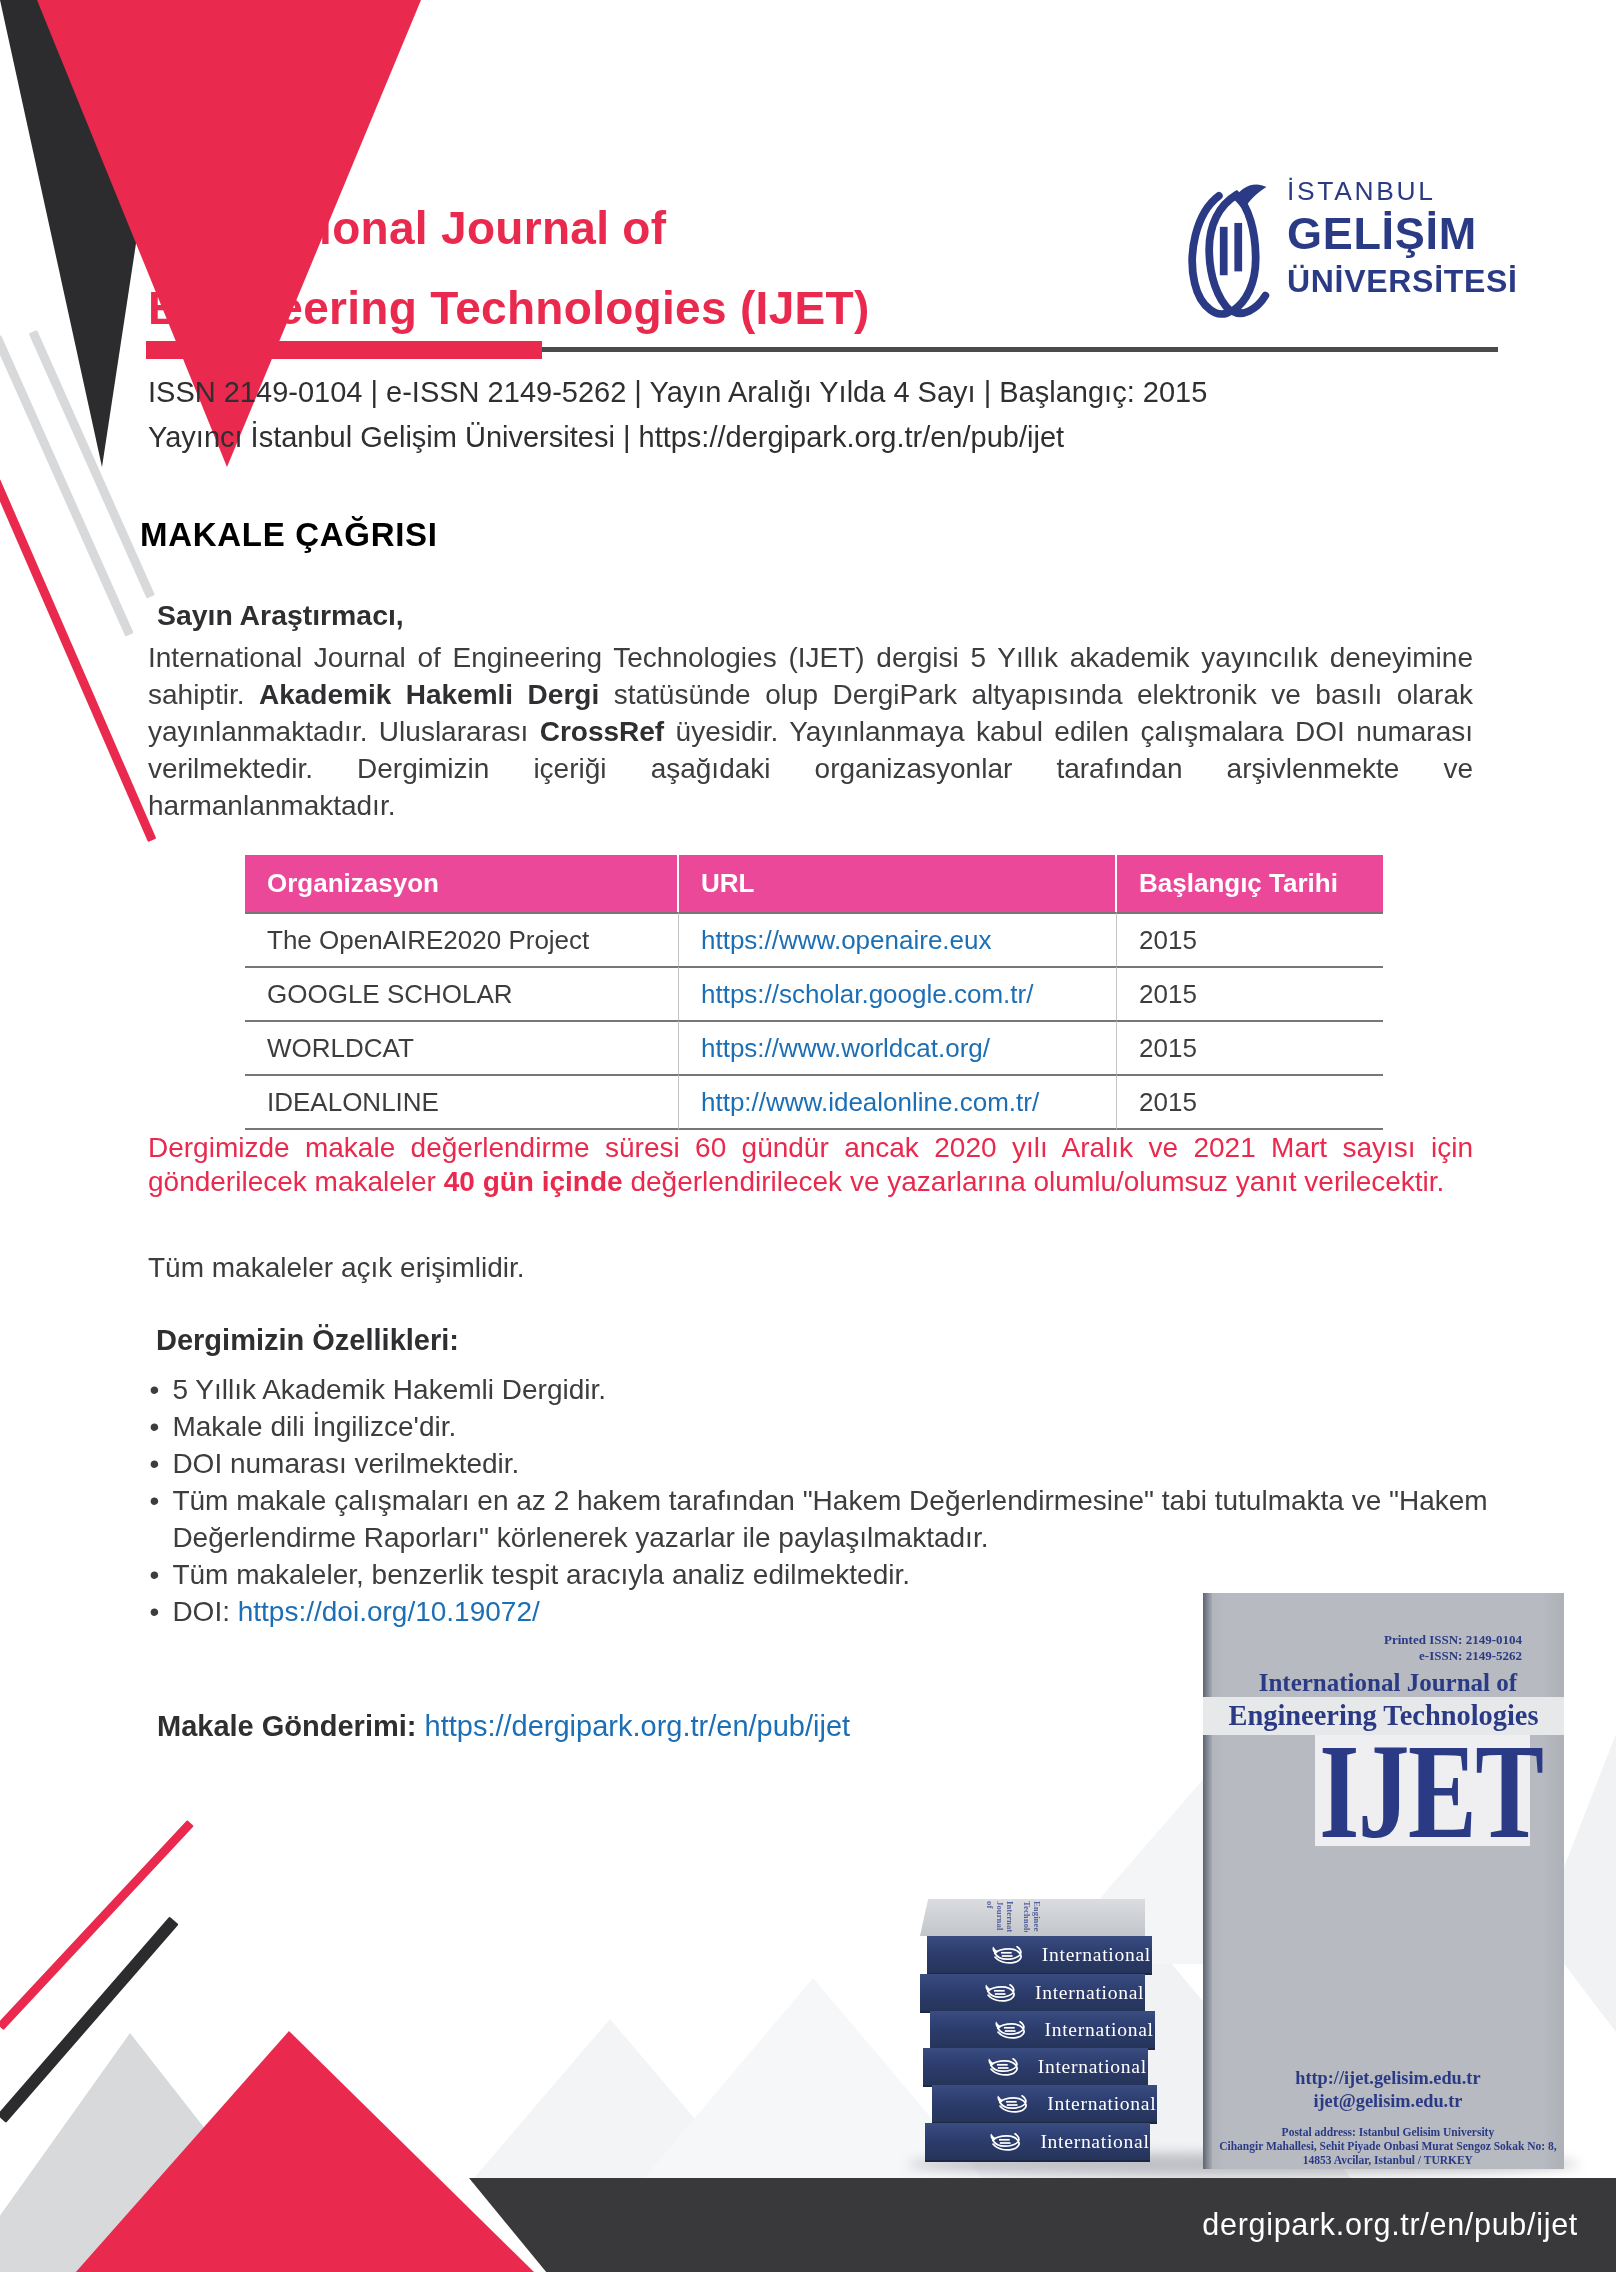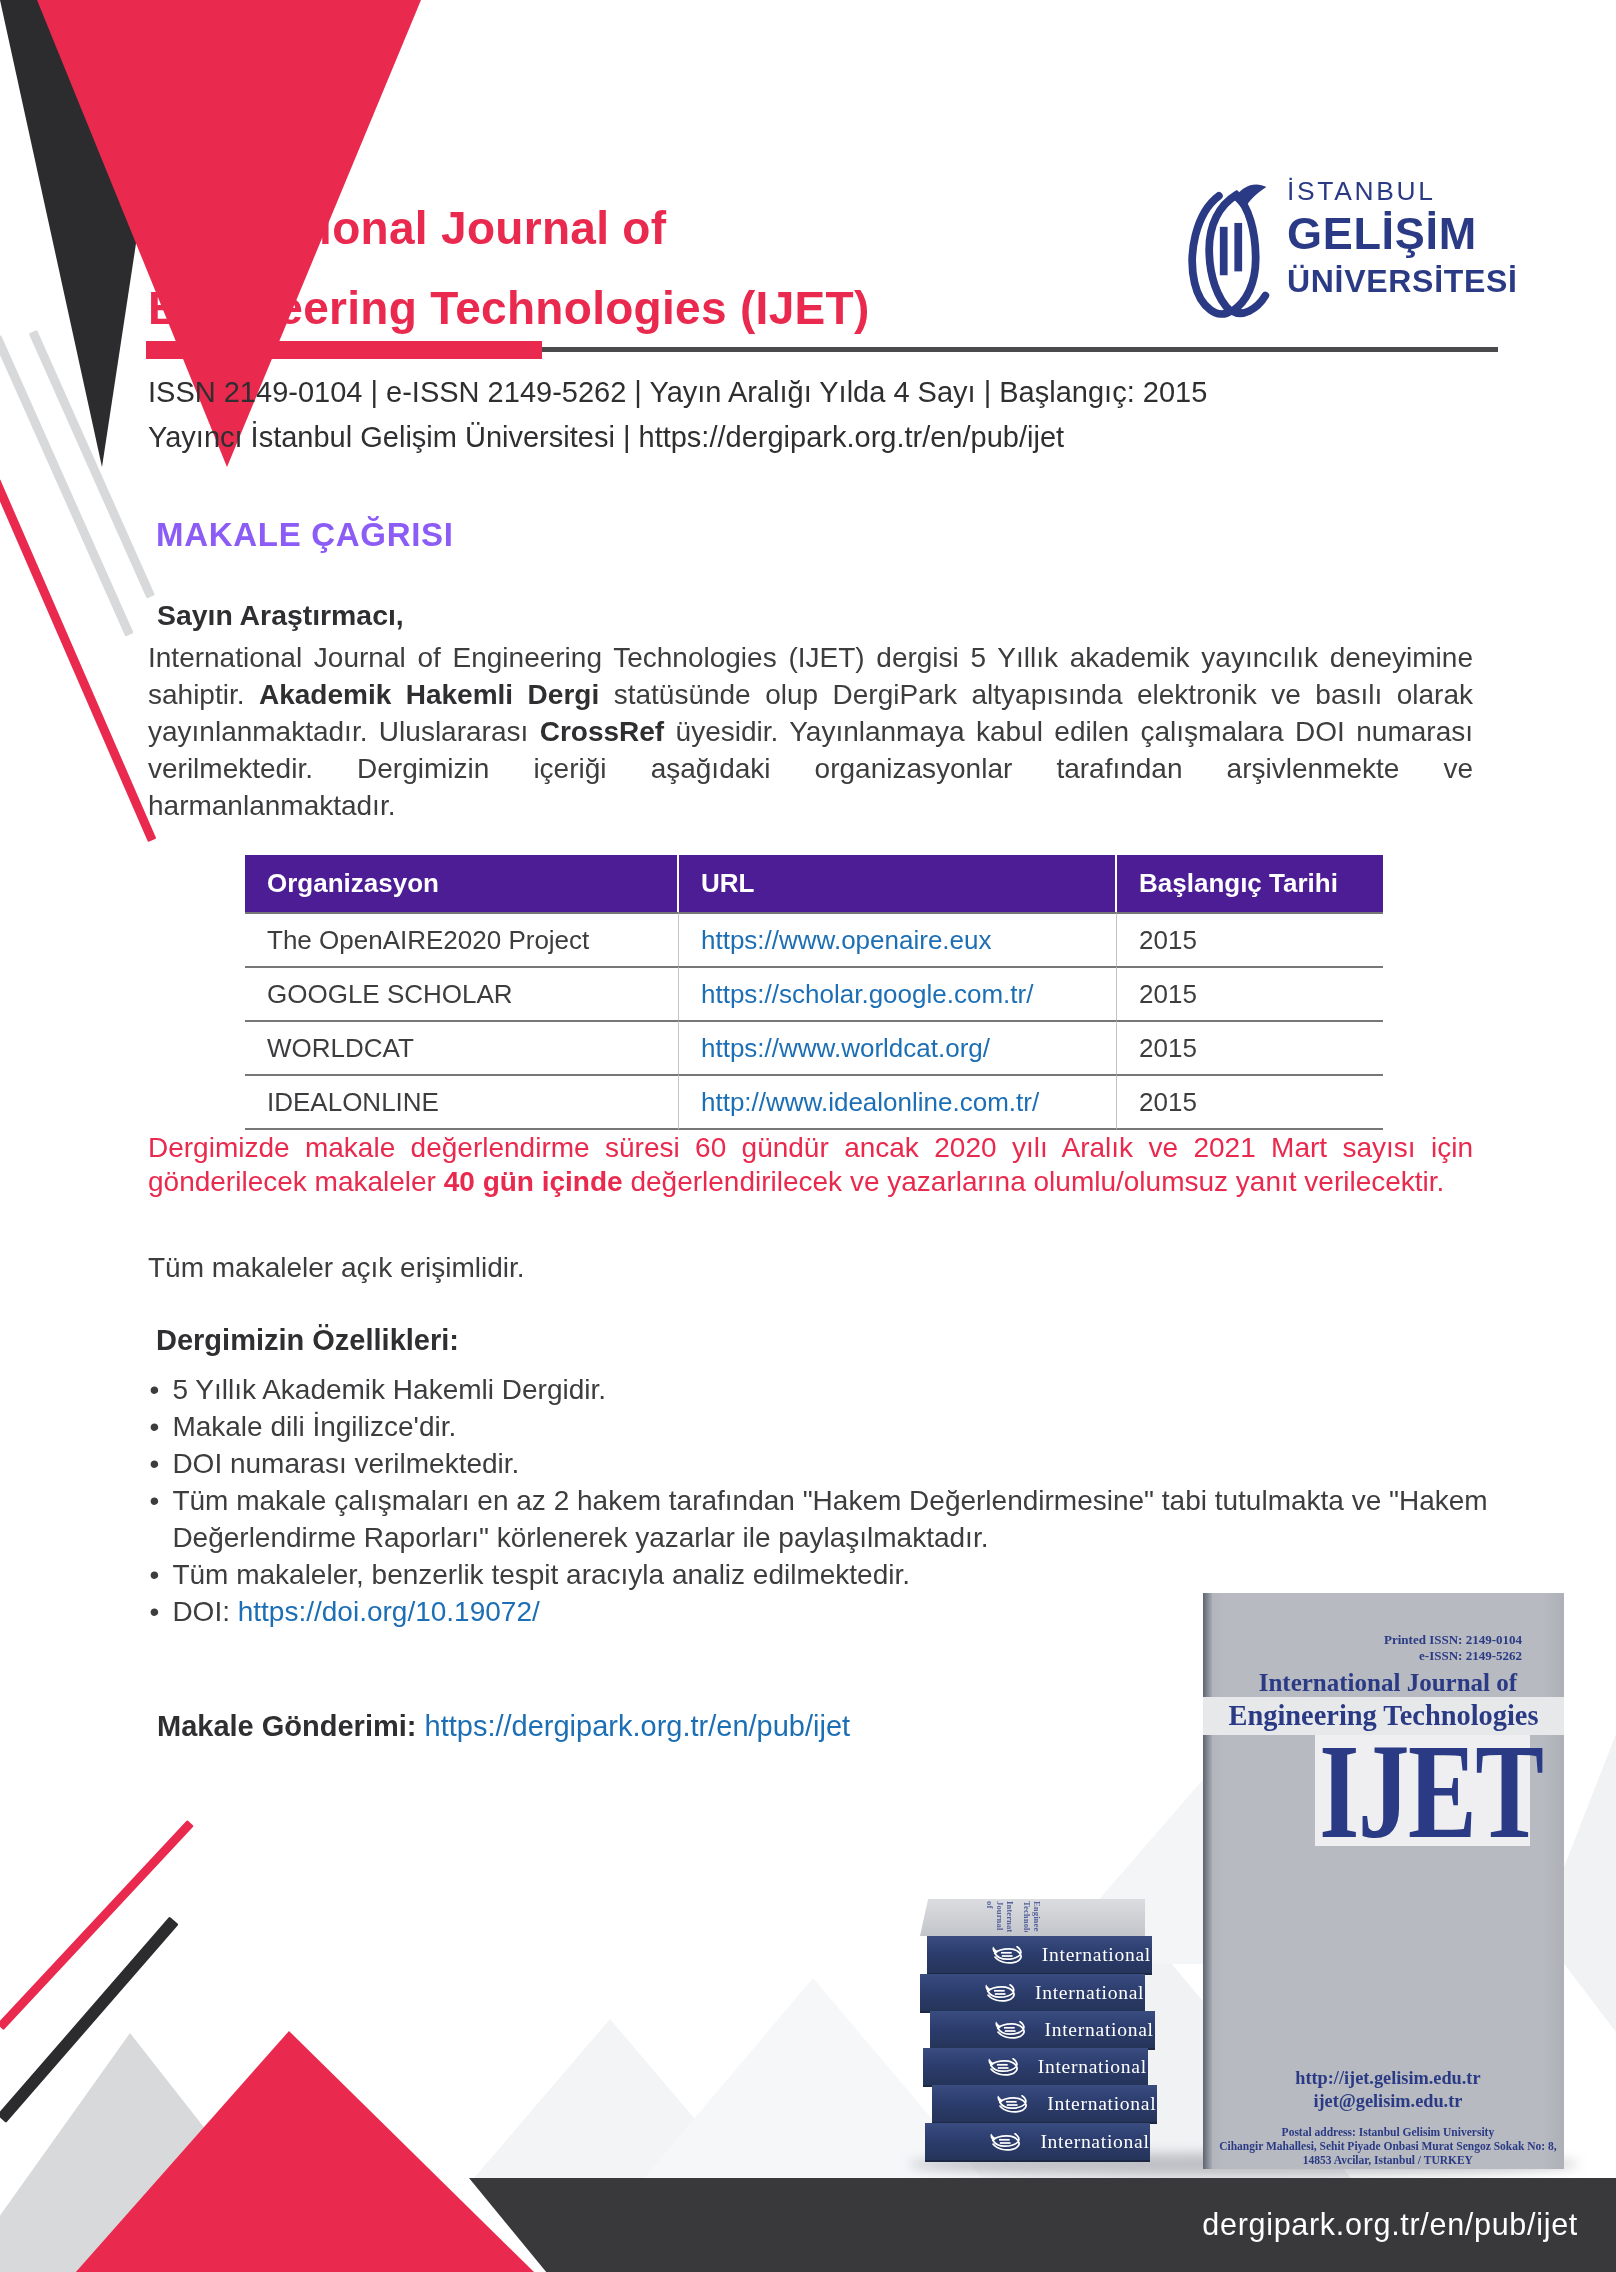--- a/index.html
+++ b/index.html
@@ -26,29 +26,29 @@
   .logo{left:1184px;top:169px;width:318px;height:169px;color:#2b3a85;}
   .logo-emblem{position:absolute;left:0;top:5.4px;width:93px;height:157px;}
   .logo-text{position:absolute;left:103px;top:6.8px;white-space:nowrap;}
   .logo-city{font-size:26.4px;letter-spacing:2.7px;font-weight:400;}
   .logo-name{font-size:45px;font-weight:700;letter-spacing:0.7px;margin-top:1.4px;}
   .logo-type{font-size:32px;font-weight:700;letter-spacing:0.7px;margin-top:2.7px;}
 
   .meta{left:148px;top:370px;font-size:29px;line-height:45px;color:#2f2f31;white-space:nowrap;}
   .meta .b{font-weight:400;}
 
-  .h-call{left:156px;top:516px;font-size:33px;font-weight:700;color:#8b5cf6;letter-spacing:0.7px;}
+  .h-call{left:140px;top:516px;font-size:33px;font-weight:700;color:#000000;letter-spacing:0.7px;}
   .h-salut{left:157px;top:599px;font-size:28.4px;font-weight:700;color:#2f2f31;}
   .para{left:148px;top:639px;width:1325px;font-size:28px;line-height:37px;text-align:justify;color:#3d3d3f;}
   .para .b{font-weight:700;color:#2f2f31;}
 
   
   .idx-table{left:245px;top:855px;width:1137px;border-collapse:separate;border-spacing:0;
              font-size:26px;color:#3d3d3f;table-layout:fixed;}
-  .idx-table th{background:#4c1d95;color:#fff;font-weight:700;text-align:left;height:57px;
+  .idx-table th{background:#ec4899;color:#fff;font-weight:700;text-align:left;height:57px;
                 padding:0 0 0 22px;border-right:2.7px solid #fff;}
   .idx-table th:last-child{border-right:none;}
   .idx-table td{height:52px;padding:0 0 0 22px;border-top:2px solid #77777a;background:#fff;margin-top:39px;}
   .idx-table tr td:nth-child(-n+2){border-right:1.4px solid #c4c4c6;}
   .idx-table tr:last-child td{border-bottom:2px solid #77777a;}
   .idx-table .c1{width:434px;} .idx-table .c2{width:438px;} .idx-table .c3{width:266px;}
   a.lnk{color:#1c6fb5;text-decoration:none;cursor:pointer;}
 
   .notice{left:148px;top:1131px;width:1325px;font-size:28px;line-height:34px;text-align:justify;color:#e9294d;}
   .notice .b{font-weight:700;}

